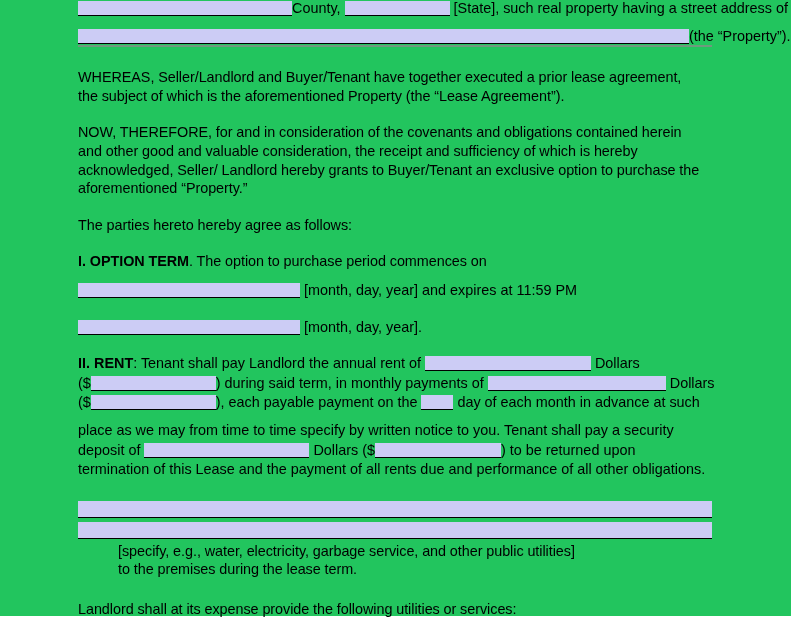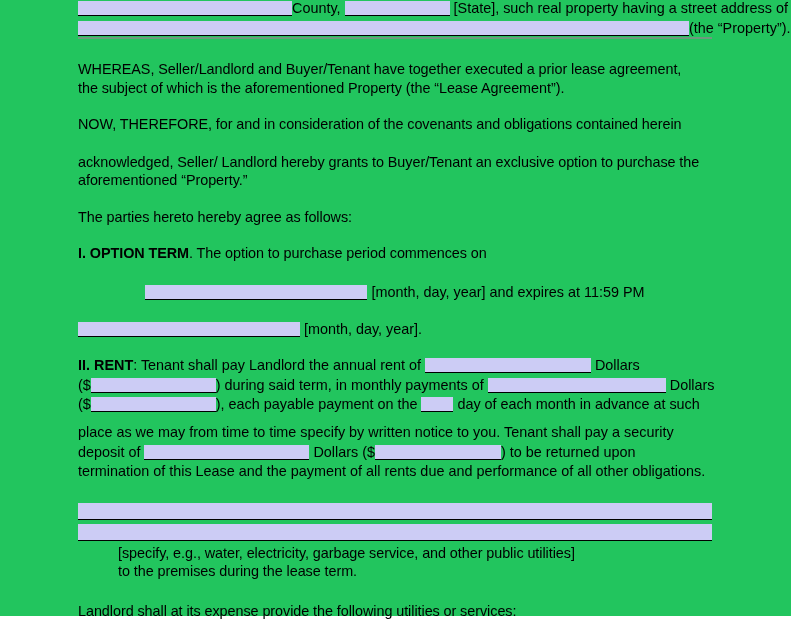--- a/index.html
+++ b/index.html
@@ -91,51 +91,51 @@
 </head>
 <body>
 
 <div id="page">
   <div class="doc-body">
 
     <div class="inline-row" style="margin-top:-1px;">
       <span class="fld fld-top"></span><span>County,</span><span>&nbsp;</span><span class="fld fld-state"></span><span>&nbsp;</span><span>[State], such real property having a street address of</span>
     </div>
 
-    <div class="inline-row" style="margin-top:1px;">
+    <div class="inline-row" style="margin-top:9px;">
       <span class="fld fld-street"></span><span>(the “Property”).</span>
     </div>
     <div class="grey-rule"></div>
 
     <div class="gap-lg"></div>
 
     <p class="para">
       <span>WHEREAS, Seller/Landlord and Buyer/Tenant have together executed a prior lease agreement,</span><br>
       <span>the subject of which is the aforementioned Property (the “Lease Agreement”).</span>
     </p>
 
     <div class="gap-md"></div>
 
     <p class="para">
       <span>NOW, THEREFORE, for and in consideration of the covenants and obligations contained herein</span><br>
-      <br>
+      <span>and other good and valuable consideration, the receipt and sufficiency of which is hereby</span><br>
       <span>acknowledged, Seller/ Landlord hereby grants to Buyer/Tenant an exclusive option to purchase the</span><br>
       <span>aforementioned “Property.”</span>
     </p>
 
     <div class="gap-md"></div>
 
     <p class="para">The parties hereto hereby agree as follows:</p>
 
     <div class="gap-md"></div>
 
     <p class="para">
       <b>I. OPTION TERM</b><span>. The option to purchase period commences on</span>
     </p>
-    <div class="inline-row" style="margin-top:20px;text-align:center;">
+    <div class="inline-row" style="margin-top:10px;">
       <span class="fld fld-date"></span><span>&nbsp;</span><span>[month, day, year] and expires at 11:59 PM</span>
     </div>
     <div class="inline-row" style="margin-top:18px;">
       <span class="fld fld-date"></span><span>&nbsp;</span><span>[month, day, year].</span>
     </div>
 
     <div class="gap-md"></div>
 
     <div class="inline-row">
       <b>II.  RENT</b><span>: Tenant shall pay Landlord the annual rent of</span><span>&nbsp;</span><span class="fld fld-annual"></span><span>&nbsp;</span><span>Dollars</span>

